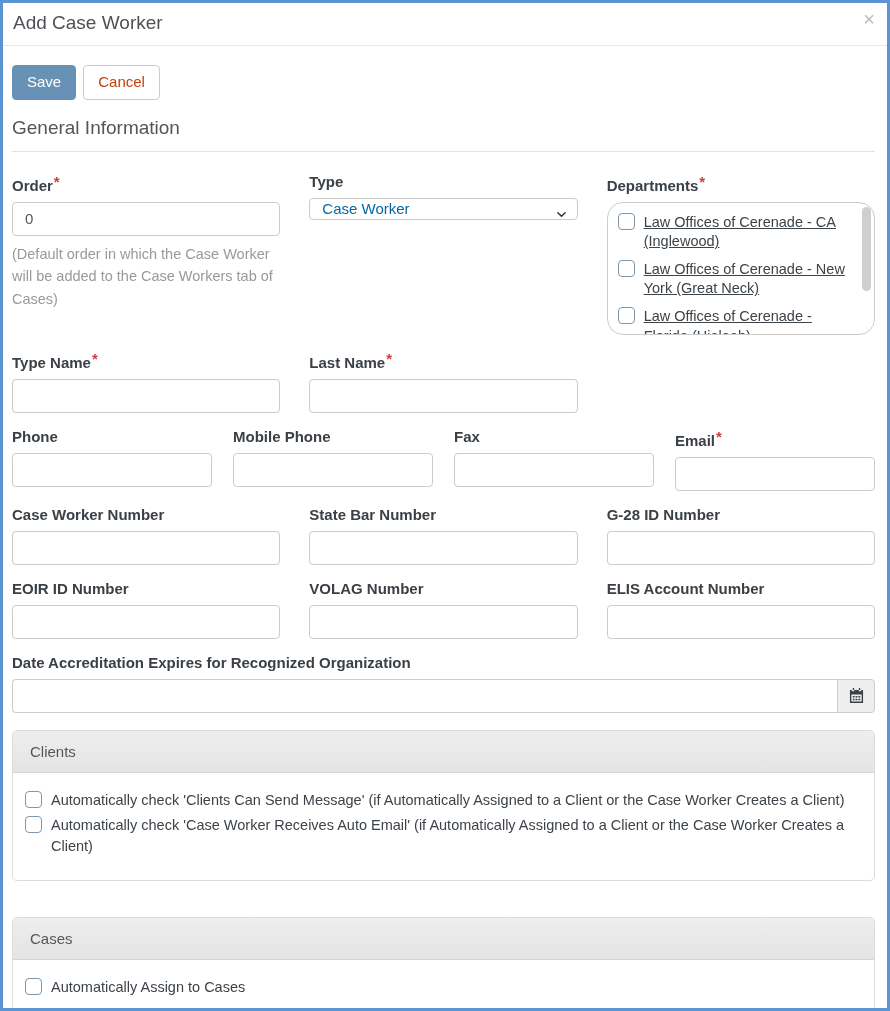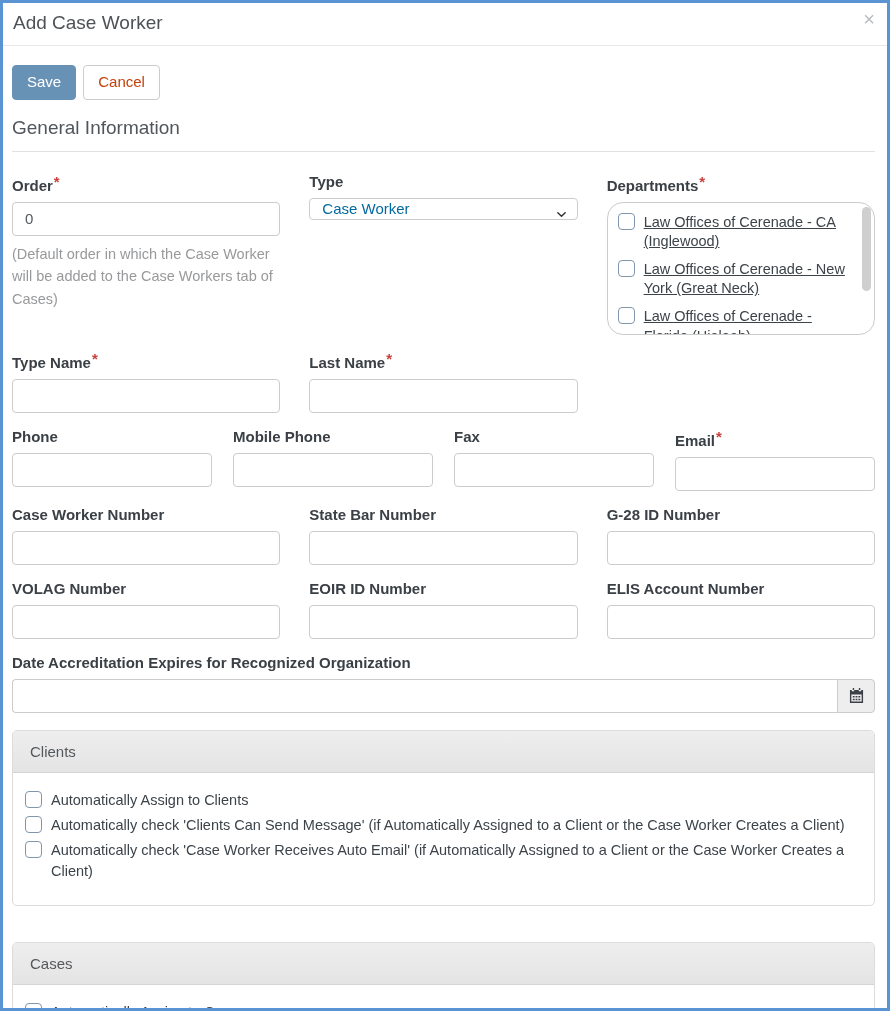--- a/index.html
+++ b/index.html
@@ -214,25 +214,25 @@
       <input class="text-input" type="text" style="">
     </div>
     <div>
       <label class="field-label">G-28 ID Number</label>
       <input class="text-input" type="text" style="">
     </div>
   </div>
 
   <div class="grid3 field-row">
     <div>
+      <label class="field-label">EOIR ID Number</label>
+      <input class="text-input" type="text" style="">
+    </div>
+    <div>
       <label class="field-label">VOLAG Number</label>
-      <input class="text-input" type="text" style="">
-    </div>
-    <div>
-      <label class="field-label">EOIR ID Number</label>
       <input class="text-input" type="text" style="">
     </div>
     <div>
       <label class="field-label">ELIS Account Number</label>
       <input class="text-input" type="text" style="">
     </div>
   </div>
 
   <div class="field-row">
     <label class="field-label">Date Accreditation Expires for Recognized Organization</label>
@@ -244,24 +244,20 @@
           </svg>
       </span>
     </div>
   </div>
 
 </div>
 
 <div class="panel">
   <div class="panel-header">Clients</div>
   <div class="panel-body">
-    <div class="check-row">
-      <span class="cbx"></span>
-      <span class="chk-text">Automatically Assign to Clients</span>
-    </div>
     <div class="check-row">
       <span class="cbx"></span>
       <span class="chk-text">Automatically check 'Clients Can Send Message' (if Automatically Assigned to a Client or the Case Worker Creates a Client)</span>
     </div>
     <div class="check-row">
       <span class="cbx"></span>
       <span class="chk-text">Automatically check 'Case Worker Receives Auto Email' (if Automatically Assigned to a Client or the Case Worker Creates a Client)</span>
     </div>
   </div>
 </div>

